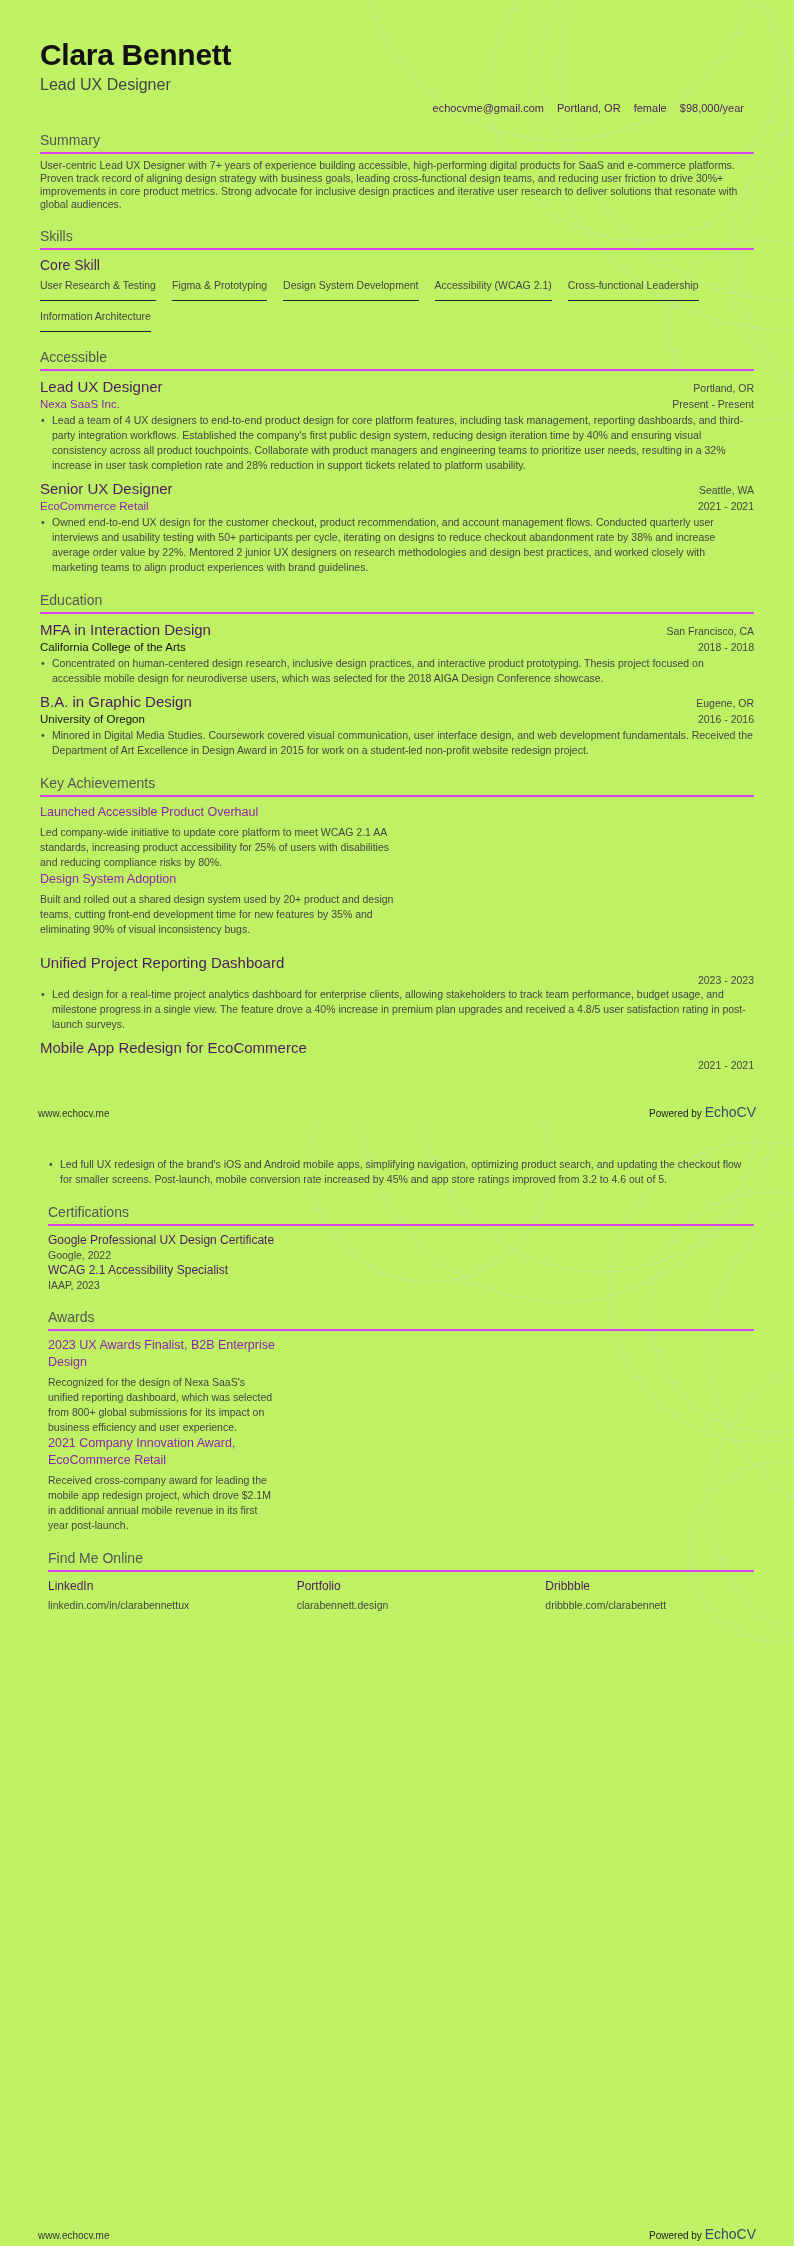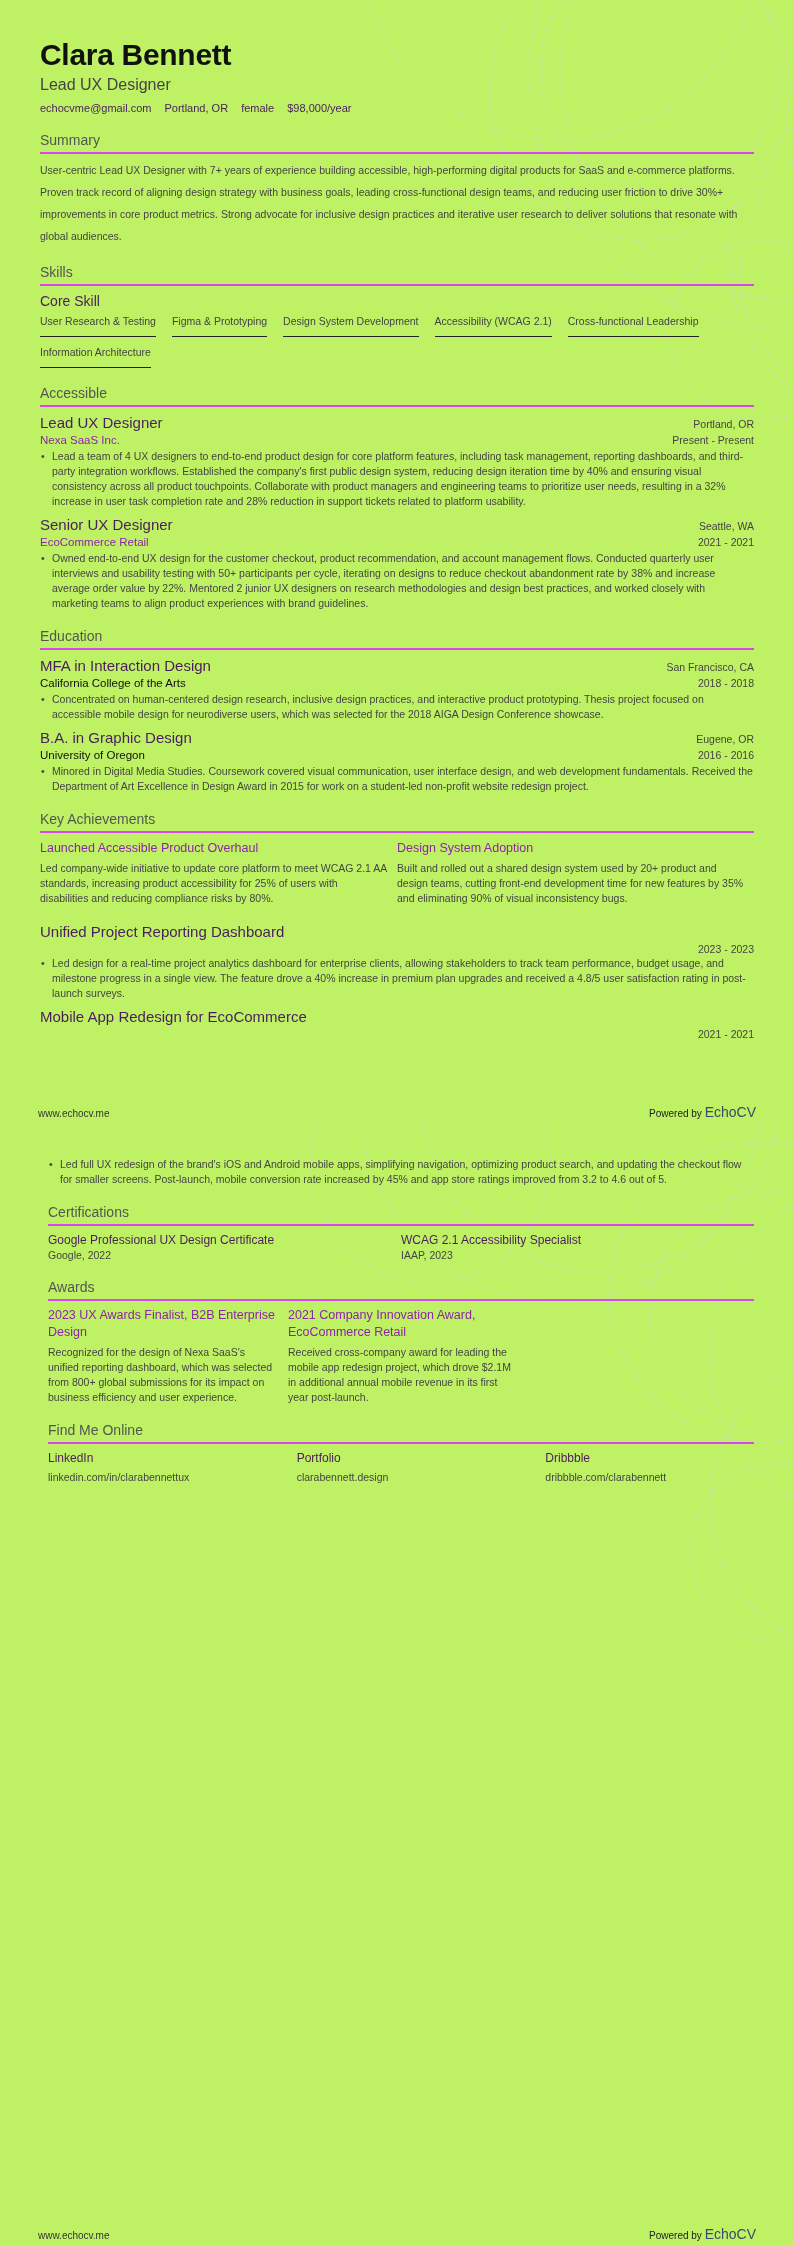--- a/index.html
+++ b/index.html
@@ -5,38 +5,38 @@
   * { box-sizing: border-box; margin: 0; padding: 0; }
   html, body { width: 794px; background: #ffffff; }
   body { font-family: "Liberation Sans", "DejaVu Sans", sans-serif; color: #333; position: relative; }
   .page { position: relative; width: 794px; overflow: hidden; background: #bef264; }
   .page1 { height: 1122px; }
   .page2 { height: 1124px; }
   .deco { position: absolute; top: 0; right: 0; width: 794px; height: 100%; pointer-events: none; z-index: 0; }
   .content { position: relative; z-index: 1; padding: 0 40px 0 40px; }
   .name { font-size: 30px; font-weight: bold; color: #111; padding-top: 38px; line-height: 34px; letter-spacing: -0.3px; }
   .title { font-size: 16px; color: #444; margin-top: 3px; line-height: 20px; }
-  .contact { font-size: 11px; color: #4a1d5c; margin-top: 6px; line-height: 14px; }
+  .contact { font-size: 11px; color: #4a1d5c; margin-top: 6px; line-height: 14px; text-align: right; }
   .contact span { margin-right: 10px; }
   .section { margin-top: 16px; }
   .section-title { font-size: 14px; color: #555; line-height: 18px; padding-bottom: 3px; border-bottom: 2px solid #d946ef; }
-  .para { font-size: 10.5px; line-height: 22px; color: #444; margin-top: 5px; }
+  .para { font-size: 10.5px; line-height: 13px; color: #444; margin-top: 5px; }
   .subhead { font-size: 14px; color: #4a1d5c; margin-top: 6px; line-height: 18px; }
   .skills { display: flex; flex-wrap: wrap; margin-top: 4px; }
   .skill { font-size: 10.5px; color: #444; padding-bottom: 8px; border-bottom: 1.5px solid #222; margin-right: 16px; margin-bottom: 8px; line-height: 14px; }
   .entry { margin-top: 6px; }
   .row { display: flex; justify-content: space-between; align-items: baseline; }
   .entry-title { font-size: 15px; color: #4a1d5c; line-height: 19px; }
   .entry-right { font-size: 10.5px; color: #444; }
   .company { font-size: 11.5px; color: #8e24aa; line-height: 16px; }
   .school { font-size: 11.5px; color: #111; line-height: 16px; }
   ul.bullets { list-style: none; margin-top: 1px; }
   ul.bullets li { position: relative; padding-left: 12px; font-size: 10.5px; line-height: 15px; color: #444; }
   ul.bullets li::before { content: "•"; position: absolute; left: 1px; top: 0; color: #444; }
-  .two-col { display: flex; margin-top: 6px; }
+  .two-col { display: flex; margin-top: 6px; flex-direction: column; }
   .two-col .col { width: 364px; margin-right: 0; }
   .ach-title { font-size: 12.5px; color: #8e24aa; line-height: 18px; }
   .ach-text { font-size: 10.5px; line-height: 15px; color: #444; margin-top: 4px; padding-right: 10px; }
   .cert-name { font-size: 12px; color: #4a1d5c; line-height: 16px; }
   .cert-sub { font-size: 10.5px; color: #444; line-height: 14px; }
   .award-col { width: 240px; }
   .award-title { font-size: 12.5px; color: #8e24aa; line-height: 17px; }
   .three-col { display: flex; margin-top: 6px; gap: 40px; }
   .three-col .col { width: 242px; }
   .link-label { font-size: 12px; color: #4a1d5c; line-height: 16px; }

